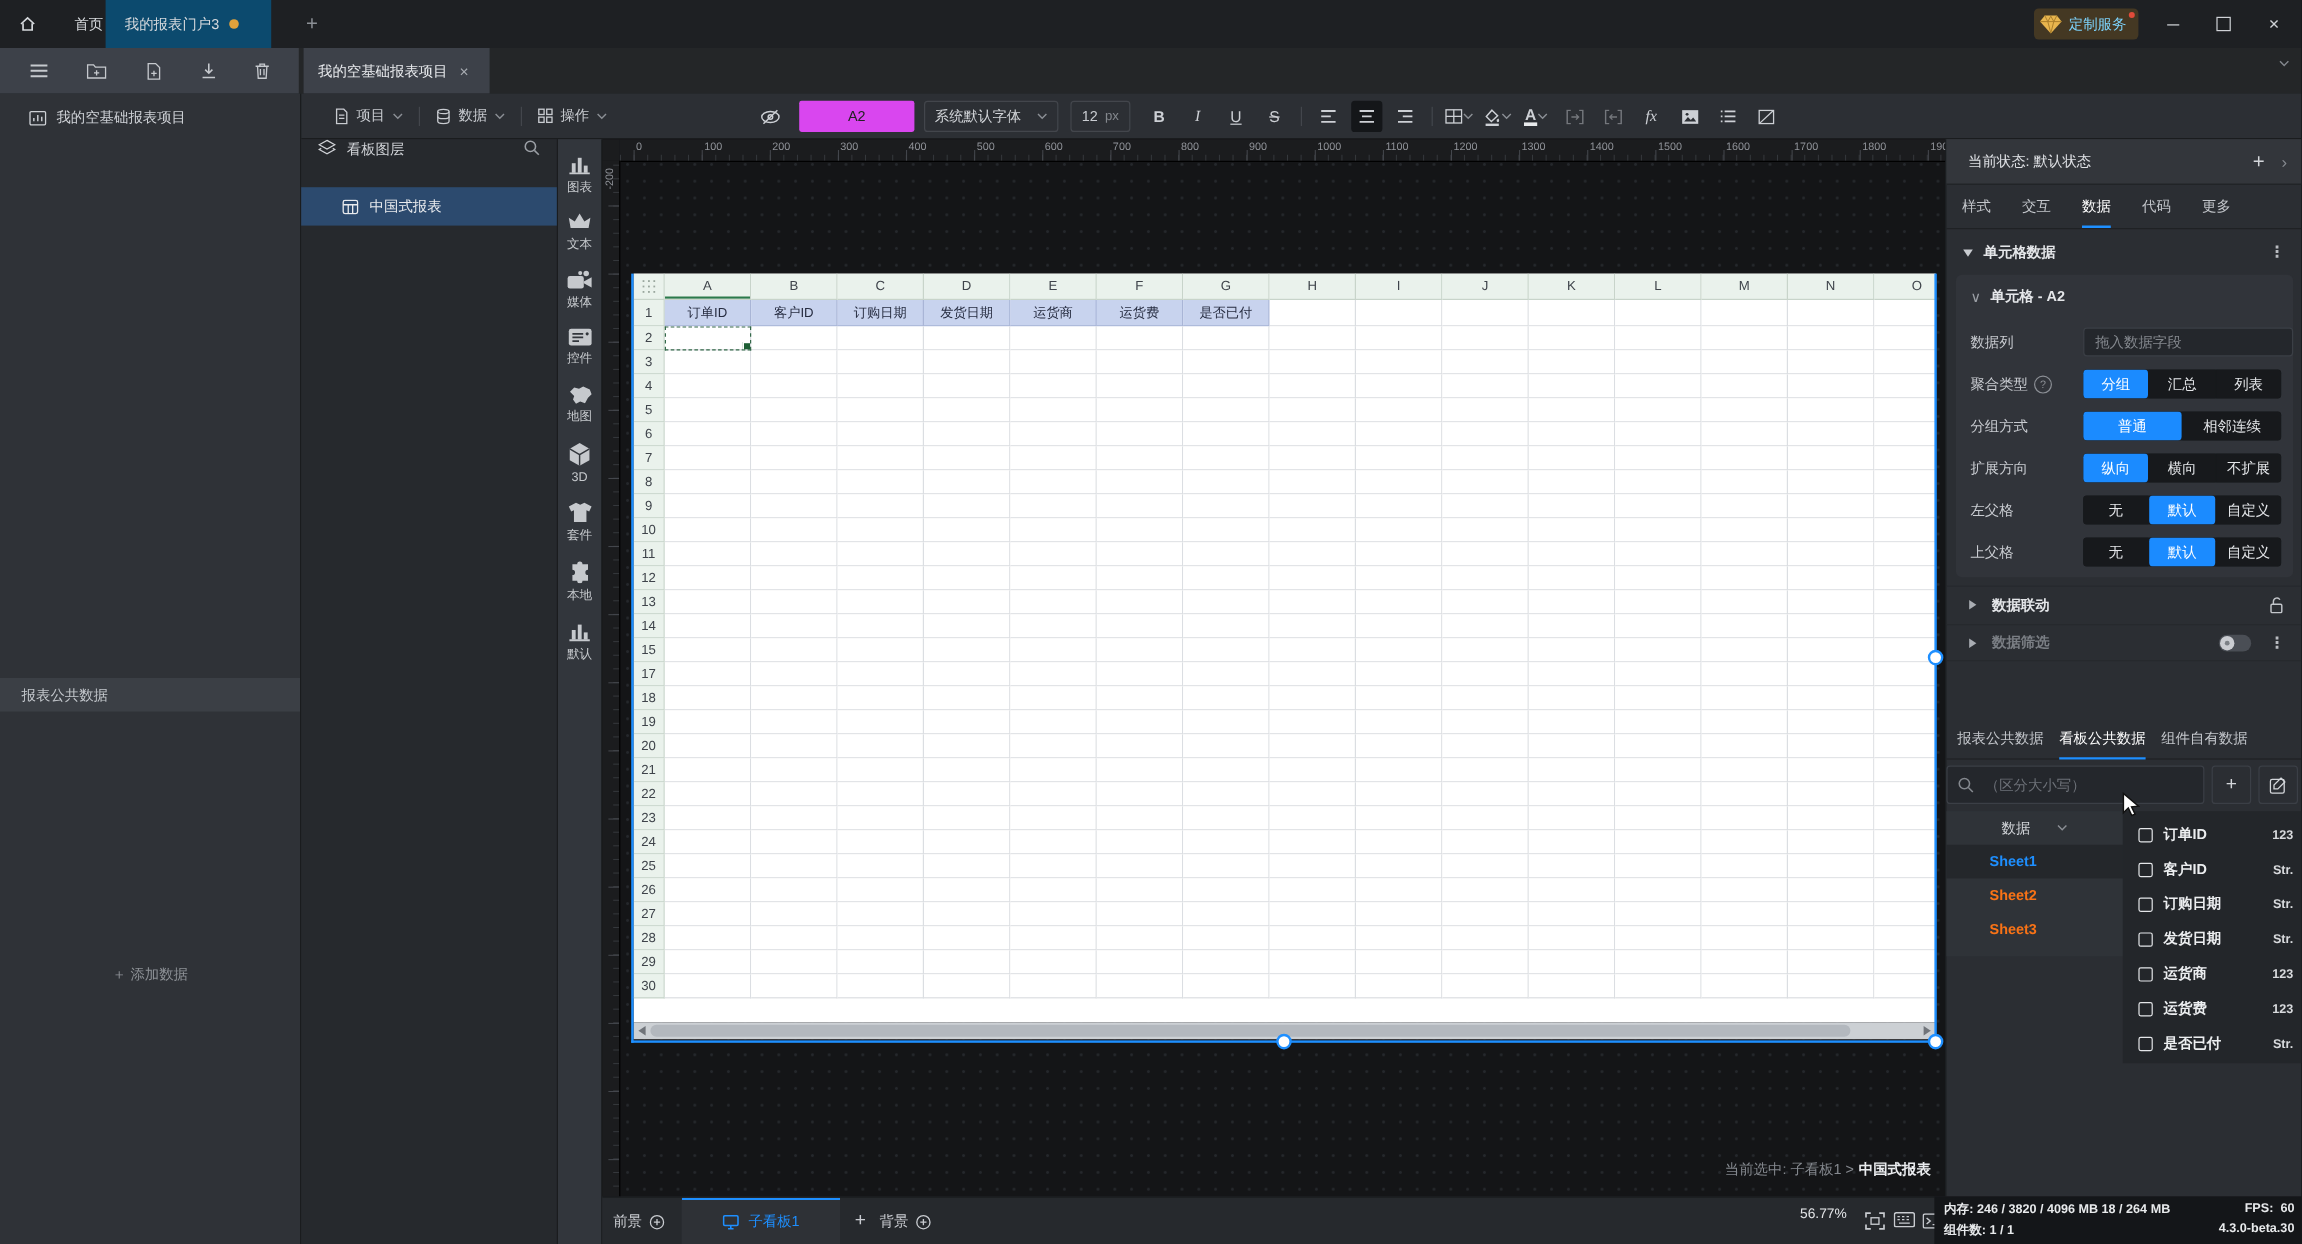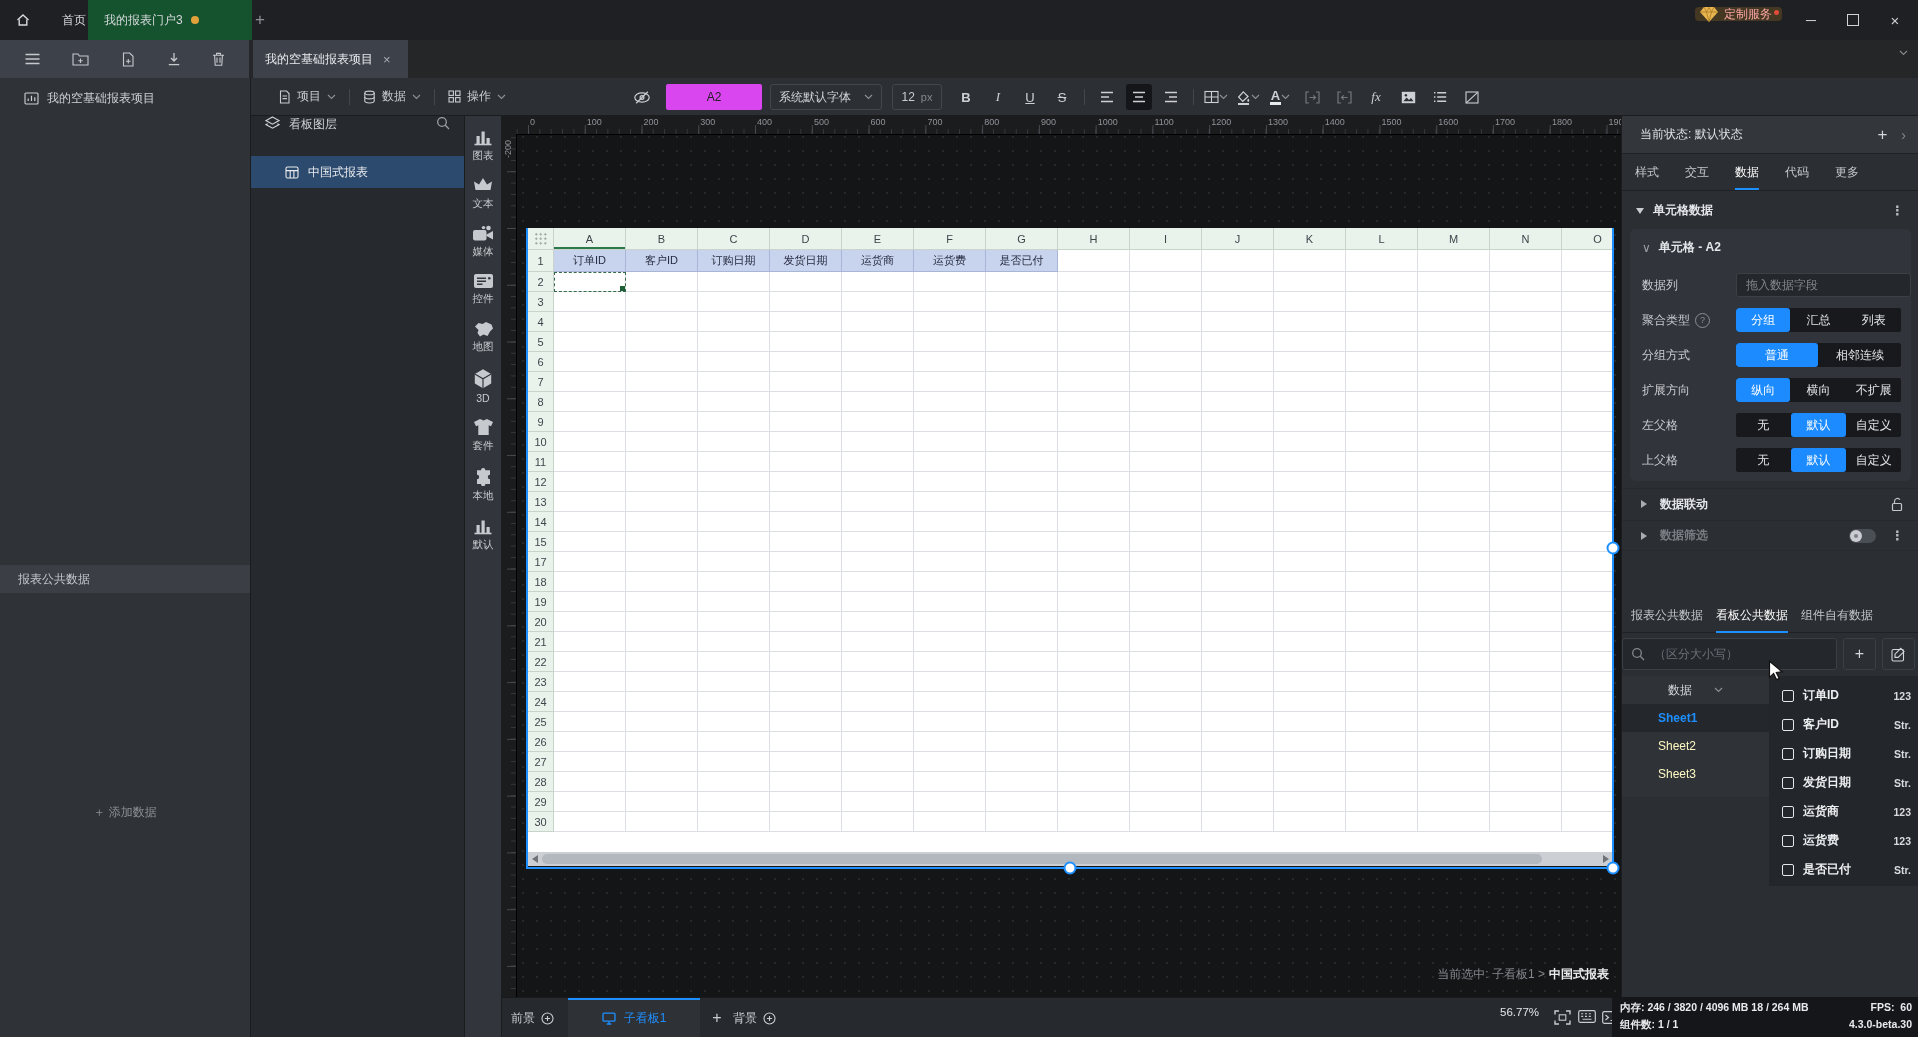--- a/index.html
+++ b/index.html
@@ -5,24 +5,24 @@
   html,body{margin:0;padding:0;background:#101113;}
   #app{position:relative;width:1918px;height:1037px;overflow:hidden;
        font-family:"Liberation Sans","DejaVu Sans",sans-serif;font-size:12px;color:#c9ccd1;
        background:#232528;-webkit-font-smoothing:antialiased;}
   .ic{display:inline-flex;align-items:center;justify-content:center;vertical-align:middle;line-height:0;}
   .ic svg{display:block;}
   
   #titlebar{position:absolute;left:0;top:0;width:1918px;height:40px;background:#1e2023;}
   .t-tab{position:absolute;top:0;height:40px;display:flex;align-items:center;gap:8px;padding:0 16px;box-sizing:border-box;color:#d6d9dd;}
   #home-tab{left:0;gap:32px;}
-  #doc-tab{left:88px;width:164px;background:#14532d;}
+  #doc-tab{left:88px;width:138px;background:#0c4a6e;}
   .orange-dot{width:8px;height:8px;border-radius:50%;background:#e2a23b;}
   #tab-add{position:absolute;left:248px;top:8px;width:24px;height:24px;display:flex;align-items:center;justify-content:center;color:#8b8f95;font-size:17px;}
-  #custom-badge{position:absolute;right:136px;top:7px;height:14px;display:flex;align-items:center;gap:5px;padding:0 10px 0 4px;background:#443823;border-radius:4px;color:#fca5a5;font-size:12px;}
+  #custom-badge{position:absolute;right:136px;top:7px;height:26px;display:flex;align-items:center;gap:5px;padding:0 10px 0 4px;background:#443823;border-radius:4px;color:#7dd3fc;font-size:12px;}
   #custom-badge .reddot{position:absolute;right:3px;top:3px;width:5px;height:5px;border-radius:50%;background:#e04b3a;}
   .winbtn{position:absolute;top:0;width:46px;height:40px;display:flex;align-items:center;justify-content:center;color:#cfd2d6;font-size:14px;}
   #btn-min{right:84px;} #btn-restore{right:42px;} #btn-close{right:0;font-size:15px;}
   .restore-glyph{width:10px;height:10px;border:1.3px solid #cfd2d6;position:relative;background:#1e2023;}
   .restore-glyph:before{content:"";position:absolute;left:2px;top:-4.5px;width:10px;height:10px;border:1.3px solid #cfd2d6;z-index:-1;}
   
   #row2{position:absolute;left:0;top:40px;width:1918px;height:38px;background:#242628;}
   #row2-left{position:absolute;left:0;top:0;width:249px;height:38px;background:#3d4149;display:flex;align-items:center;justify-content:space-around;padding:0 8px;box-sizing:border-box;color:#c6c9ce;}
   #proj-tab{position:absolute;left:253px;top:0;width:155px;height:38px;background:#3d4149;display:flex;align-items:center;gap:10px;padding:0 12px;box-sizing:border-box;color:#e8eaed;}
   #proj-tab .x{color:#a9adb3;font-size:13px;}
@@ -133,21 +133,21 @@
   .dtab{color:#c3c6cb;padding:9px 0;font-size:12px;}
   .dtab.on{color:#fff;box-shadow:inset 0 -2px 0 #1e8fff;}
   #dsearch{position:absolute;left:0;top:522px;width:215px;height:32px;background:#24272c;border:1px solid #3b3f46;border-radius:3px;box-sizing:border-box;display:flex;align-items:center;padding:0 8px;gap:7px;color:#84888e;}
   #dsearch input{flex:1;background:transparent;border:none;outline:none;color:#d3d6da;font-size:12px;font-family:inherit;min-width:0;}
   #dsearch input::placeholder{color:#6d7178;opacity:1;}
   .sqbtn{position:absolute;top:522px;width:33px;height:32px;border:1px solid #3b3f46;border-radius:3px;box-sizing:border-box;display:flex;align-items:center;justify-content:center;color:#d3d6da;}
   #btn-addfield{left:221px;font-size:16px;}
   #btn-editfield{left:260px;}
   #dp-left{position:absolute;left:0;top:560px;width:147px;height:121px;background:#2f3338;}
   #dp-dd{height:28px;display:flex;align-items:center;justify-content:center;gap:22px;color:#d3d6da;}
-  .shrow{height:28px;display:flex;align-items:center;padding-left:36px;color:#fef9c3;box-sizing:border-box;}
+  .shrow{height:28px;display:flex;align-items:center;padding-left:36px;color:#f97316;box-sizing:border-box;font-weight:bold;}
   .shrow.on{background:#24272b;color:#1e8fff;font-weight:bold;}
   #dfields{position:absolute;left:147px;top:560px;width:150px;height:210px;background:#23262a;padding-top:5px;box-sizing:border-box;}
   .frow{height:29px;display:flex;align-items:center;padding:0 8px 0 13px;gap:9px;box-sizing:border-box;}
   .fcb{width:12px;height:12px;border:1.6px solid #e4e6e9;border-radius:2px;flex:0 0 12px;box-sizing:border-box;}
   .fname{color:#eceef0;font-weight:bold;}
   .ftype{margin-left:auto;color:#d8dadd;font-size:10.5px;font-weight:bold;}
   
   #bottombar{position:absolute;left:502px;top:997px;width:1110px;height:40px;background:#26292d;border-top:1px solid #17191b;box-sizing:border-box;}
   .bb-lab{position:absolute;top:0;height:40px;display:flex;align-items:center;gap:6px;color:#c9ccd1;}
   #bb-fore{left:9px;} #bb-back{left:231px;}

